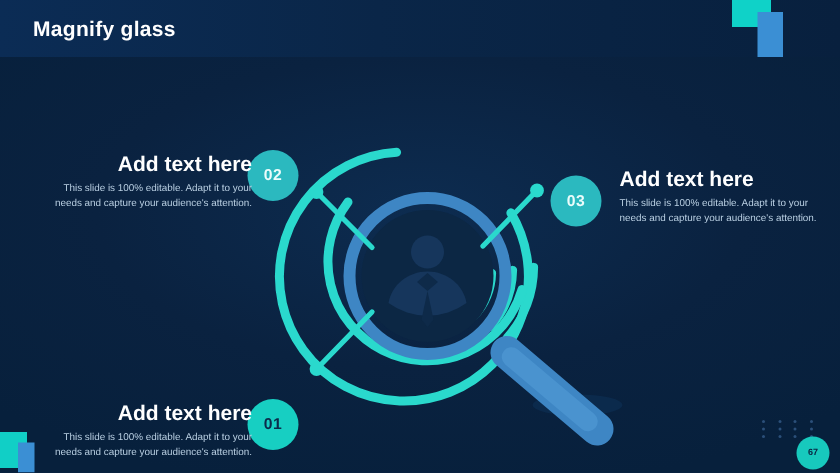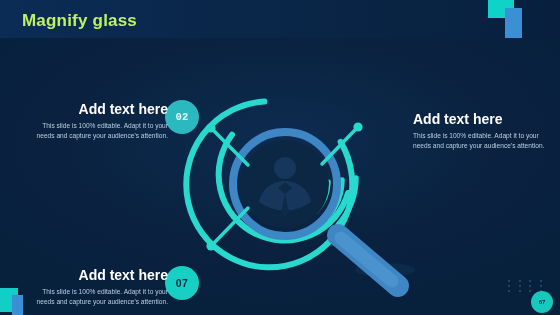--- a/index.html
+++ b/index.html
@@ -11,21 +11,21 @@
       radial-gradient(ellipse 70% 60% at 50% 45%, #0d2c50 0%, #0a2240 55%, #07203c 100%);
   }
 
   
   .header-band{
     position:absolute; left:0; top:0; width:560px; height:38px;
     background:linear-gradient(90deg,#0b2c55 0%,#0a2648 45%,#08203e 100%);
   }
   .page-title{
     position:absolute; left:22px; top:11px;
-    font-size:17px; font-weight:bold; color:#bef264; letter-spacing:.2px;
+    font-size:14px; font-weight:bold; color:#ffffff; letter-spacing:.2px;
   }
 
   
   .deco-sq{ position:absolute; }
   .sq-cyan  { left:488px; top:-8px;  width:26px; height:26px; background:#0fd2c8; }
   .sq-blue  { left:505px; top:8px;   width:17px; height:30px; background:#3b8fd4; }
   .sq-cyan-bl{ left:-6px; top:288px; width:24px; height:24px; background:#11cfc6; }
   .sq-blue-bl{ left:12px; top:295px; width:11px; height:20px; background:#3b8fd4; }
 
   
@@ -47,21 +47,21 @@
   
   .stage{ position:absolute; left:0; top:38px; width:560px; height:277px; }
   .svg-art{ position:absolute; left:0; top:0; }
 
   
   .num-circle{
     position:absolute; border-radius:50%;
     display:flex; align-items:center; justify-content:center;
     font-size:10.5px; font-weight:bold; letter-spacing:.3px;
   }
-  .n02{ left:165px; top:62px;  width:34px; height:34px; background:#2bb9bf; color:#eafcfb;font-family:Liberation Mono, monospace; }
+  .n02{ left:165px; top:62px;  width:34px; height:34px; background:#2bb9bf; color:#eafcfb; }
   .n03{ left:367px; top:79px;  width:34px; height:34px; background:#2bb9bf; color:#eafcfb; }
   .n01{ left:165px; top:228px; width:34px; height:34px; background:#17cfc2; color:#0c2a4a; }
 
   
   .tblock{ position:absolute; width:132px; }
   .tblock .t-head{
     font-size:14px; font-weight:bold; color:#ffffff; margin-bottom:3px; line-height:1.2;
   }
   .tblock .t-body{
     font-size:6.6px; color:#b9cfe2; line-height:1.62;
@@ -164,22 +164,25 @@
 
     <g>
       <line x1="214" y1="205" x2="248" y2="170" stroke="#2ad9cd" stroke-width="3.5" stroke-linecap="round"></line>
       <circle cx="211" cy="208" r="4.6" fill="#2ad9cd"></circle>
     </g>
   </svg>
 
   <div class="num-circle n02">
     <span>02</span>
   </div>
+  <div class="num-circle n03">
+    <span>03</span>
+  </div>
   <div class="num-circle n01">
-    <span>07</span>
+    <span>01</span>
   </div>
 
   <div class="tblock blk-02 t-right">
     <div class="t-head">Add text here</div>
     <div class="t-body">This slide is 100% editable. Adapt it to your needs and capture your audience's attention.</div>
   </div>
 
   <div class="tblock blk-03 t-left">
     <div class="t-head">Add text here</div>
     <div class="t-body">This slide is 100% editable. Adapt it to your needs and capture your audience's attention.</div>

